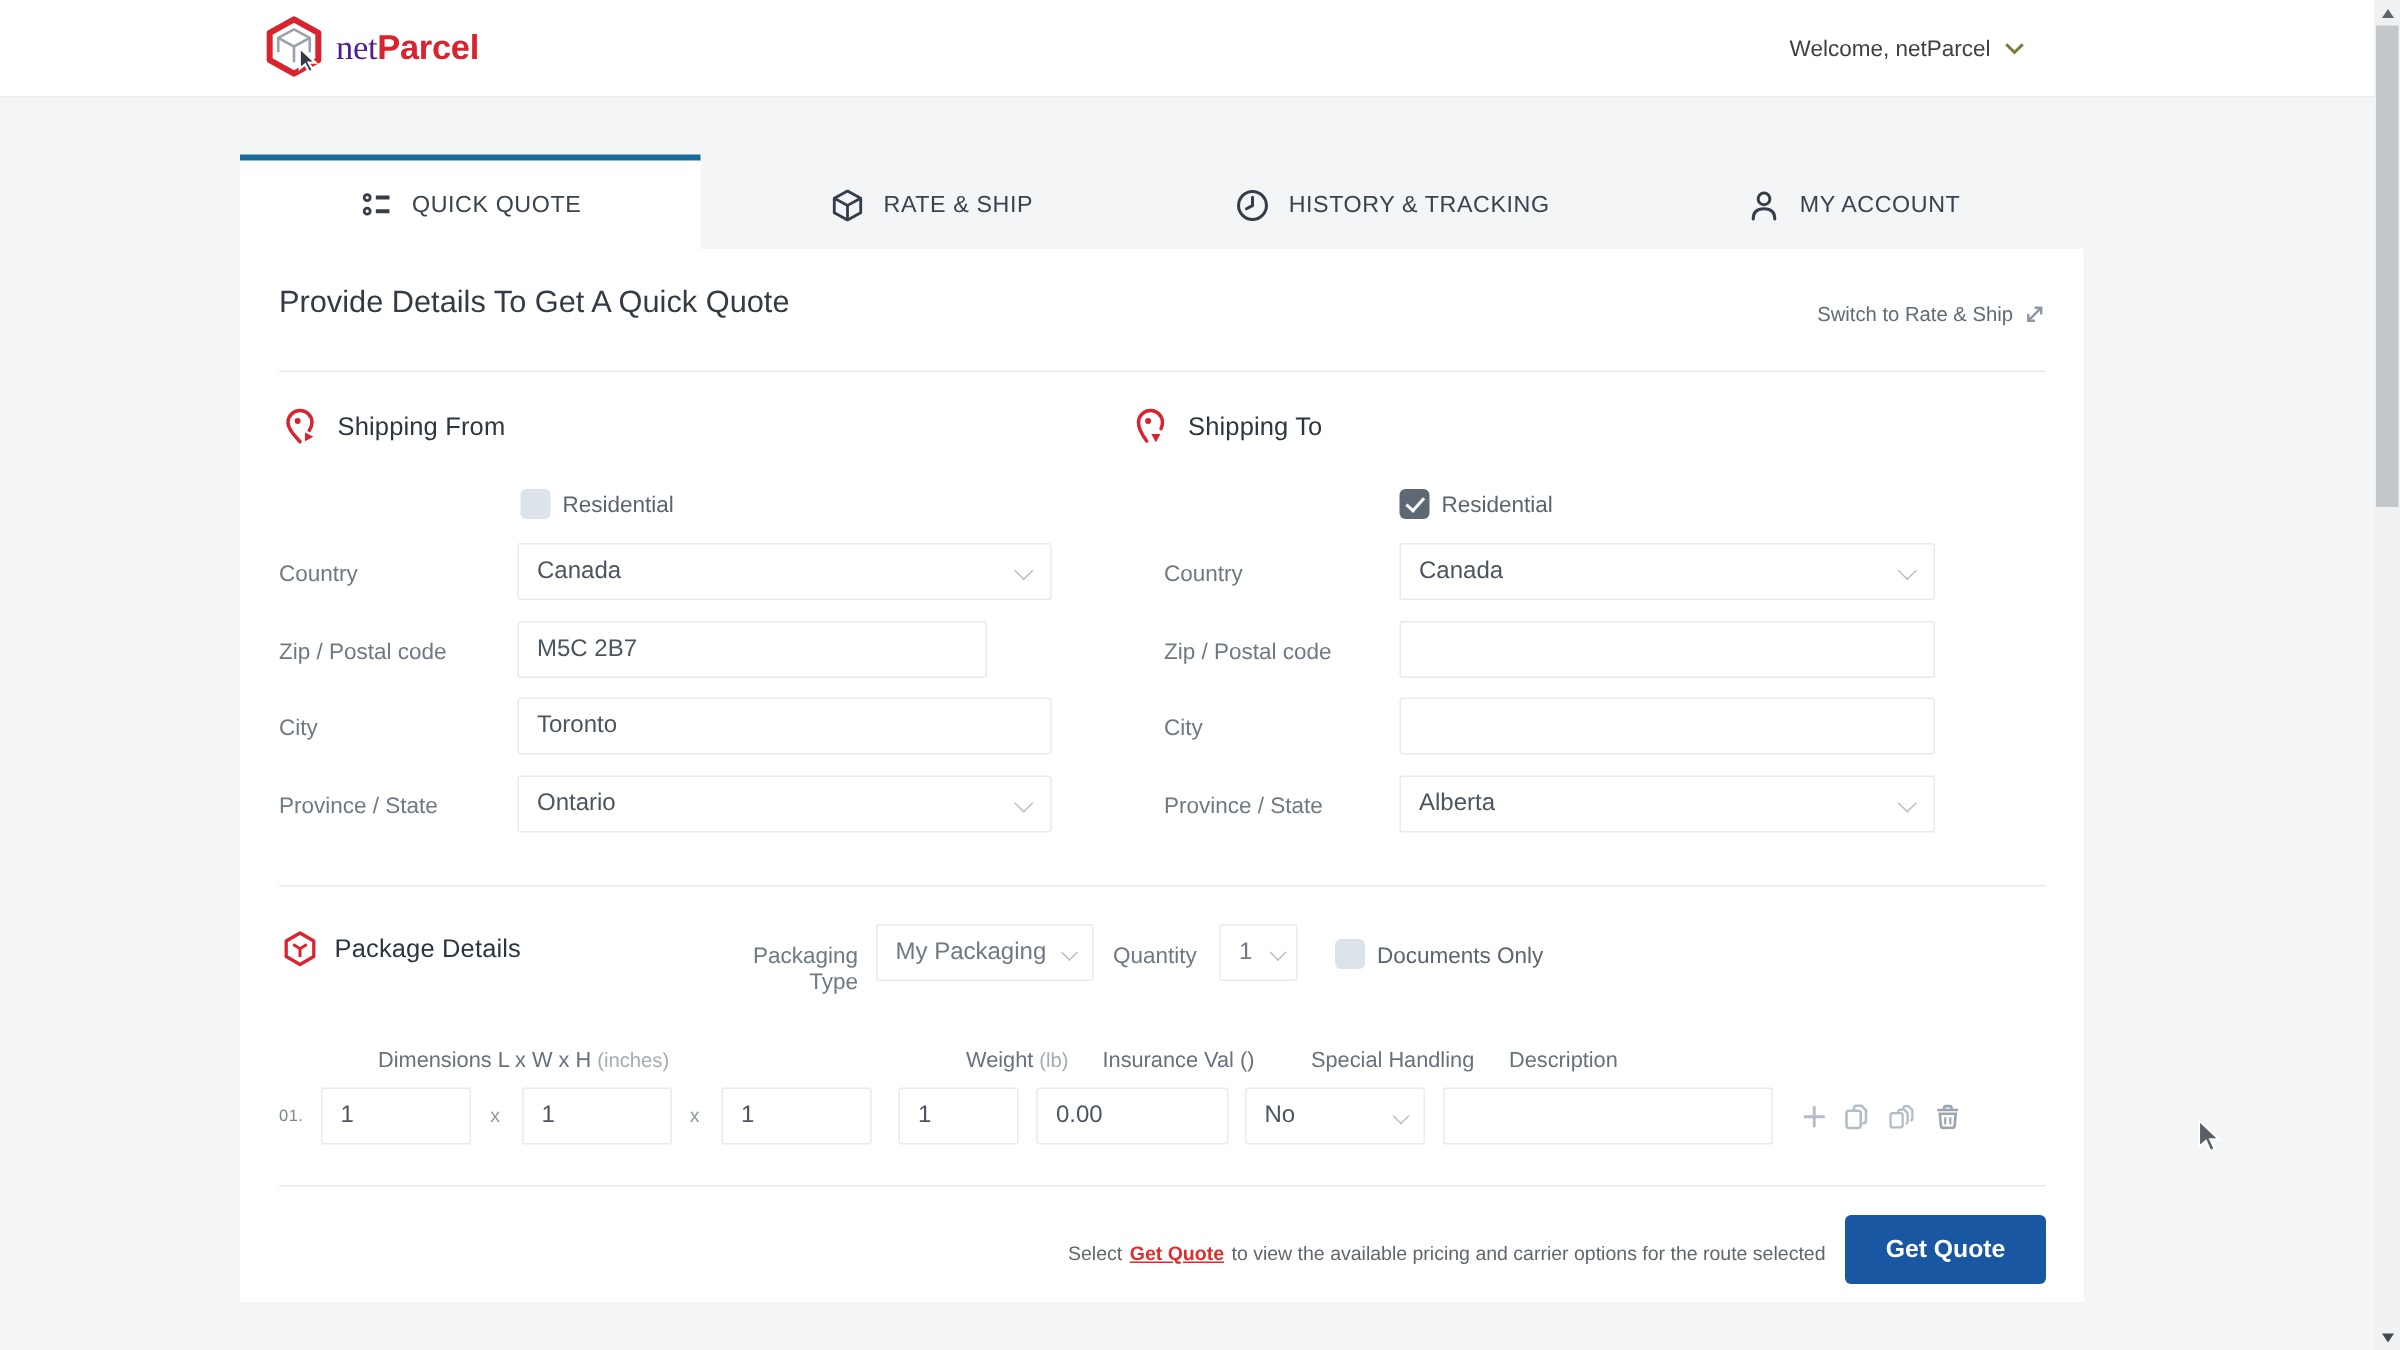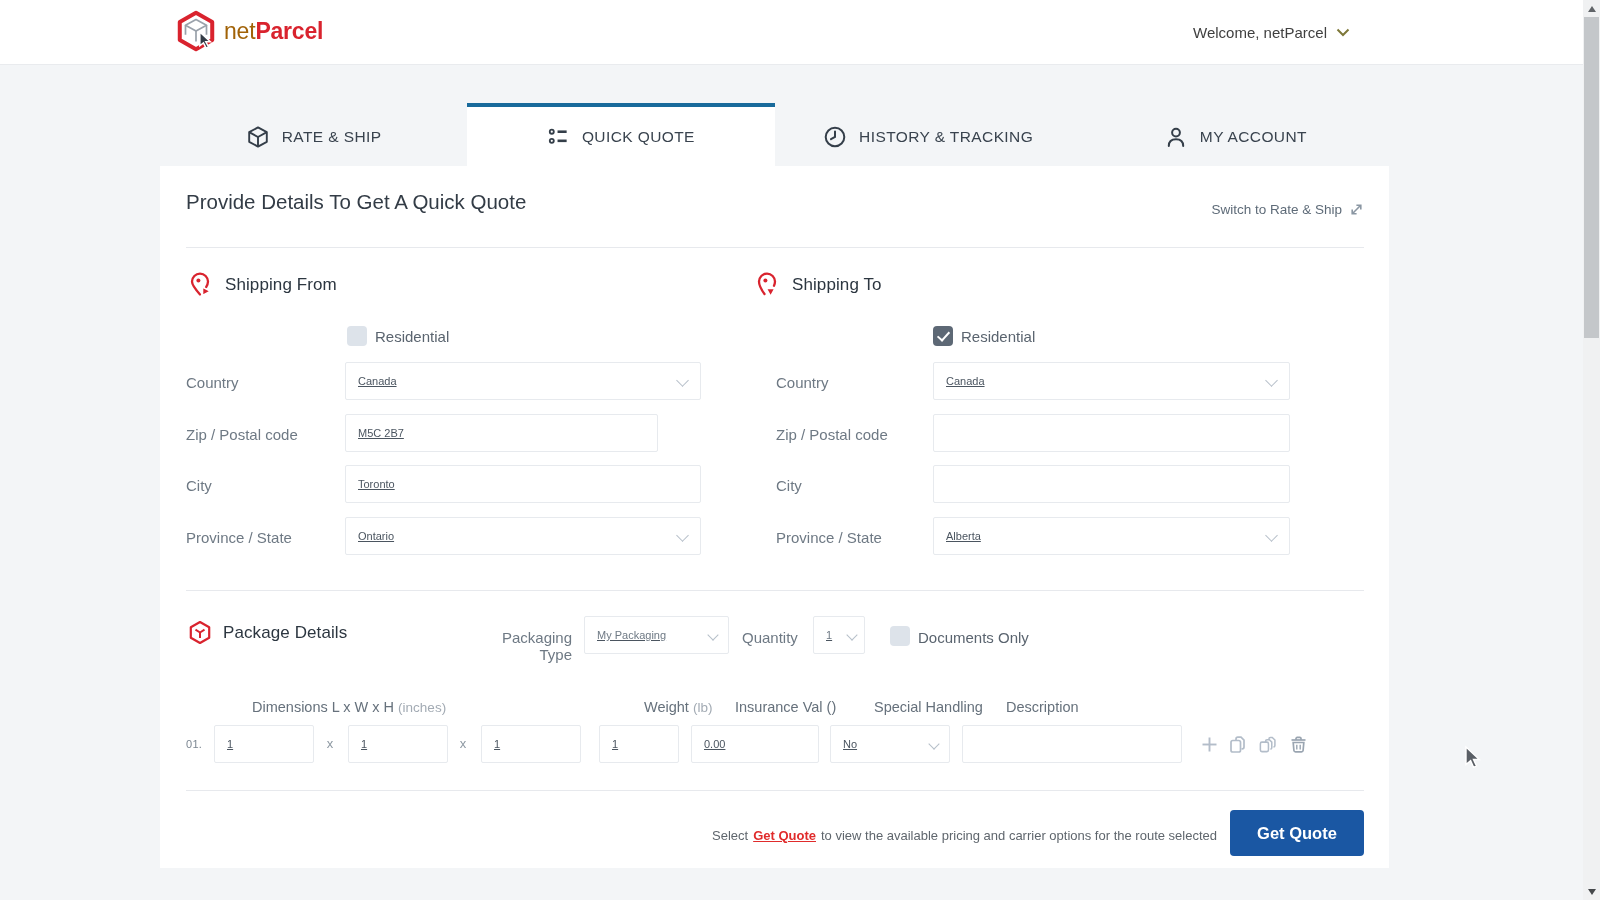--- a/index.html
+++ b/index.html
@@ -9,21 +9,21 @@
     background:#f3f5f7; position:relative; overflow:hidden;
     color:#3c4651;
   }
   .page { position:absolute; inset:0; }
 
   
   .topbar { position:absolute; left:0; top:0; width:1583px; height:65px;
     background:#fff; border-bottom:1px solid #e9ebee; }
   .logo-wrap { position:absolute; left:175px; top:10px; display:flex; align-items:center; gap:7px; }
   .brand { font-size:23px; letter-spacing:-0.2px; }
-  .brand .net { color:#a16207; font-weight:400; }
+  .brand .net { color:#4c1d95; font-weight:400;font-family:Liberation Serif, serif; }
   .brand .parcel { color:#d9232e; font-weight:700; }
   .welcome { position:absolute; right:233px; top:0; height:65px; display:flex; align-items:center; gap:9px;
     font-size:15px; color:#404040; cursor:pointer; }
 
   
   .tabs { position:absolute; left:160px; top:103px; width:1229px; height:63px; display:flex; }
   .tab { flex:1; display:flex; align-items:center; justify-content:center; gap:12px;
     font-size:15.5px; letter-spacing:0.4px; color:#39434e; font-weight:500; cursor:pointer;
     border-top:4px solid transparent; }
   .tab.active { background:#fff; border-top-color:#186a9b; }
@@ -37,21 +37,21 @@
   .hr { position:absolute; left:26px; right:25px; border-top:1px solid #e7e9ed; }
   .hr1 { top:81px; } .hr2 { top:424px; } .hr3 { top:624px; }
 
   .sec-head { position:absolute; display:flex; align-items:center; gap:11px; }
   .sec-head .sec-title { font-size:17px; font-weight:400; color:#2c3640; letter-spacing:0.1px; }
   .sec-from { left:27px; top:105px; } .sec-to { left:594px; top:105px; }
   .sec-pkg { left:28px; top:454px; }
 
   .f-label { position:absolute; font-size:15px; color:#6e7984; }
   .field { position:absolute; height:38px; border:1px solid #e7eaee; border-radius:2px; background:#fff;
-    font-size:11px; color:#4b5560; padding:0 12px; display:flex; align-items:center;text-decoration:underline; }
+    font-size:16px; color:#4b5560; padding:0 12px; display:flex; align-items:center; }
   input.field { outline:none; width:100%; }
   .select { cursor:pointer; padding-right:30px; position:absolute; }
   .chev { position:absolute; right:13px; top:13px; width:9px; height:9px;
     border-right:1.7px solid #b6bfc9; border-bottom:1.7px solid #b6bfc9; transform:rotate(45deg); }
   .chev-sm { width:8px; height:8px; right:11px; top:14px; }
 
   .checkbox { width:20px; height:20px; border-radius:4px; background:#dde3ea; position:absolute; cursor:pointer; }
   .checkbox.checked { background:#5d6875; }
   .checkbox.checked::after { content:''; position:absolute; left:6.5px; top:2.5px; width:5px; height:10px;
     border-right:2.4px solid #fff; border-bottom:2.4px solid #fff; transform:rotate(42deg); }
@@ -106,36 +106,36 @@
     </div>
     <div class="welcome">
       <span>Welcome, netParcel</span>
       <svg width="14" height="9" viewBox="0 0 14 9">
         <polyline points="1.5,1.5 7,7 12.5,1.5" fill="none" stroke="#7e7839" stroke-width="2"></polyline>
       </svg>
     </div>
   </div>
 
   <div class="tabs">
-    <div class="tab">
-      <svg width="24" height="24" viewBox="0 0 24 24">
-        <polygon points="12,2.4 20.8,7.2 20.8,16.8 12,21.6 3.2,16.8 3.2,7.2" fill="none" stroke="#343e49" stroke-width="1.9" stroke-linejoin="round"></polygon>
-        <polyline points="3.2,7.2 12,12 20.8,7.2" fill="none" stroke="#343e49" stroke-width="1.9"></polyline>
-        <line x1="12" y1="12" x2="12" y2="21.6" stroke="#343e49" stroke-width="1.9"></line>
-      </svg>
-      <span>RATE &amp; SHIP</span>
-    </div>
     <div class="tab active">
       <svg width="23" height="23" viewBox="0 0 24 24">
         <circle cx="5" cy="7" r="2.1" fill="none" stroke="#343e49" stroke-width="1.9"></circle>
         <circle cx="5" cy="16.5" r="2.1" fill="none" stroke="#343e49" stroke-width="1.9"></circle>
         <line x1="11" y1="7" x2="20.5" y2="7" stroke="#343e49" stroke-width="2.7"></line>
         <line x1="11" y1="16.5" x2="20.5" y2="16.5" stroke="#343e49" stroke-width="2.7"></line>
       </svg>
       <span>QUICK QUOTE</span>
+    </div>
+    <div class="tab">
+      <svg width="24" height="24" viewBox="0 0 24 24">
+        <polygon points="12,2.4 20.8,7.2 20.8,16.8 12,21.6 3.2,16.8 3.2,7.2" fill="none" stroke="#343e49" stroke-width="1.9" stroke-linejoin="round"></polygon>
+        <polyline points="3.2,7.2 12,12 20.8,7.2" fill="none" stroke="#343e49" stroke-width="1.9"></polyline>
+        <line x1="12" y1="12" x2="12" y2="21.6" stroke="#343e49" stroke-width="1.9"></line>
+      </svg>
+      <span>RATE &amp; SHIP</span>
     </div>
     <div class="tab">
       <svg width="24" height="24" viewBox="0 0 24 24">
         <circle cx="12" cy="12" r="9.3" fill="none" stroke="#343e49" stroke-width="2"></circle>
         <polyline points="12,6.5 12,12 8,14.2" fill="none" stroke="#343e49" stroke-width="2" stroke-linecap="round"></polyline>
       </svg>
       <span>HISTORY &amp; TRACKING</span>
     </div>
     <div class="tab">
       <svg width="24" height="24" viewBox="0 0 24 24">

